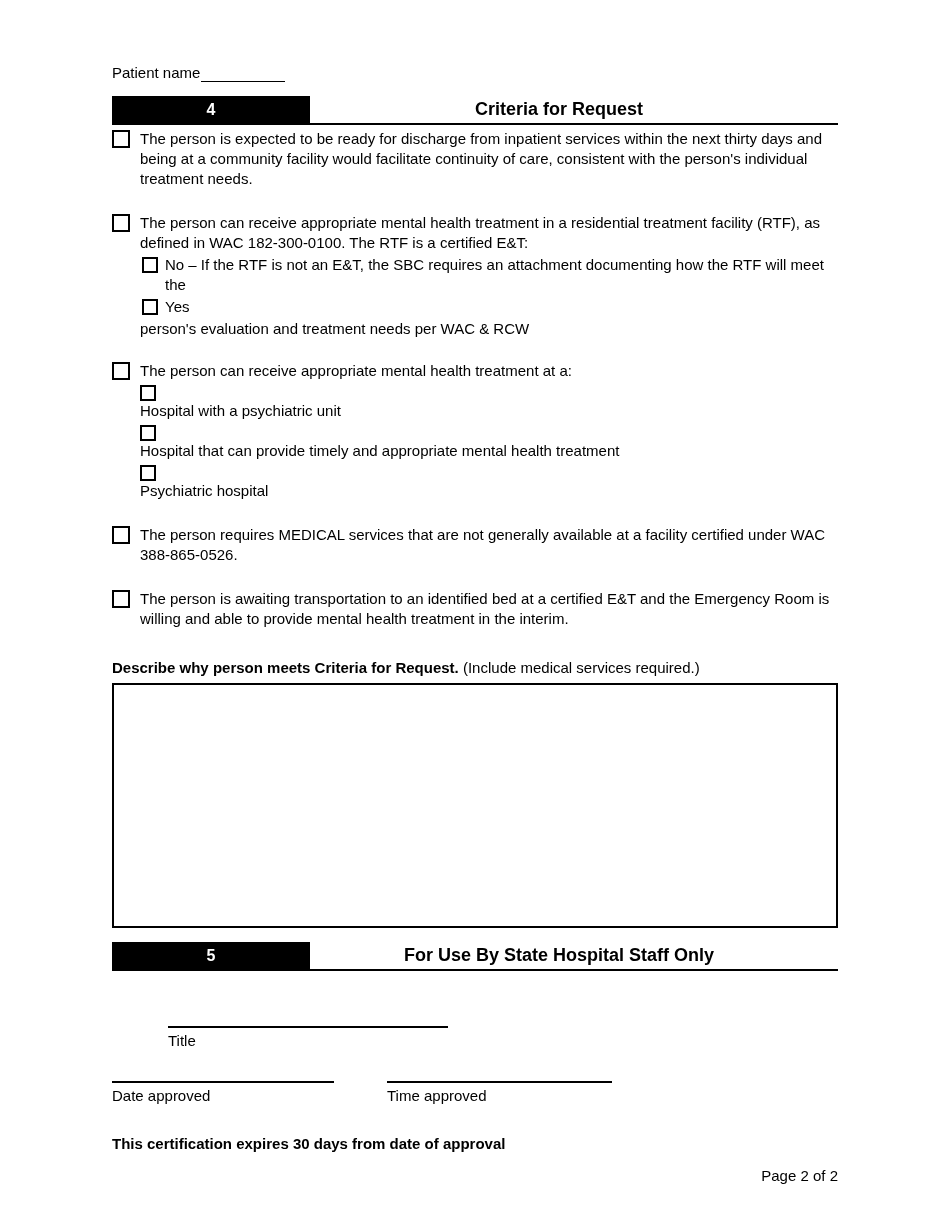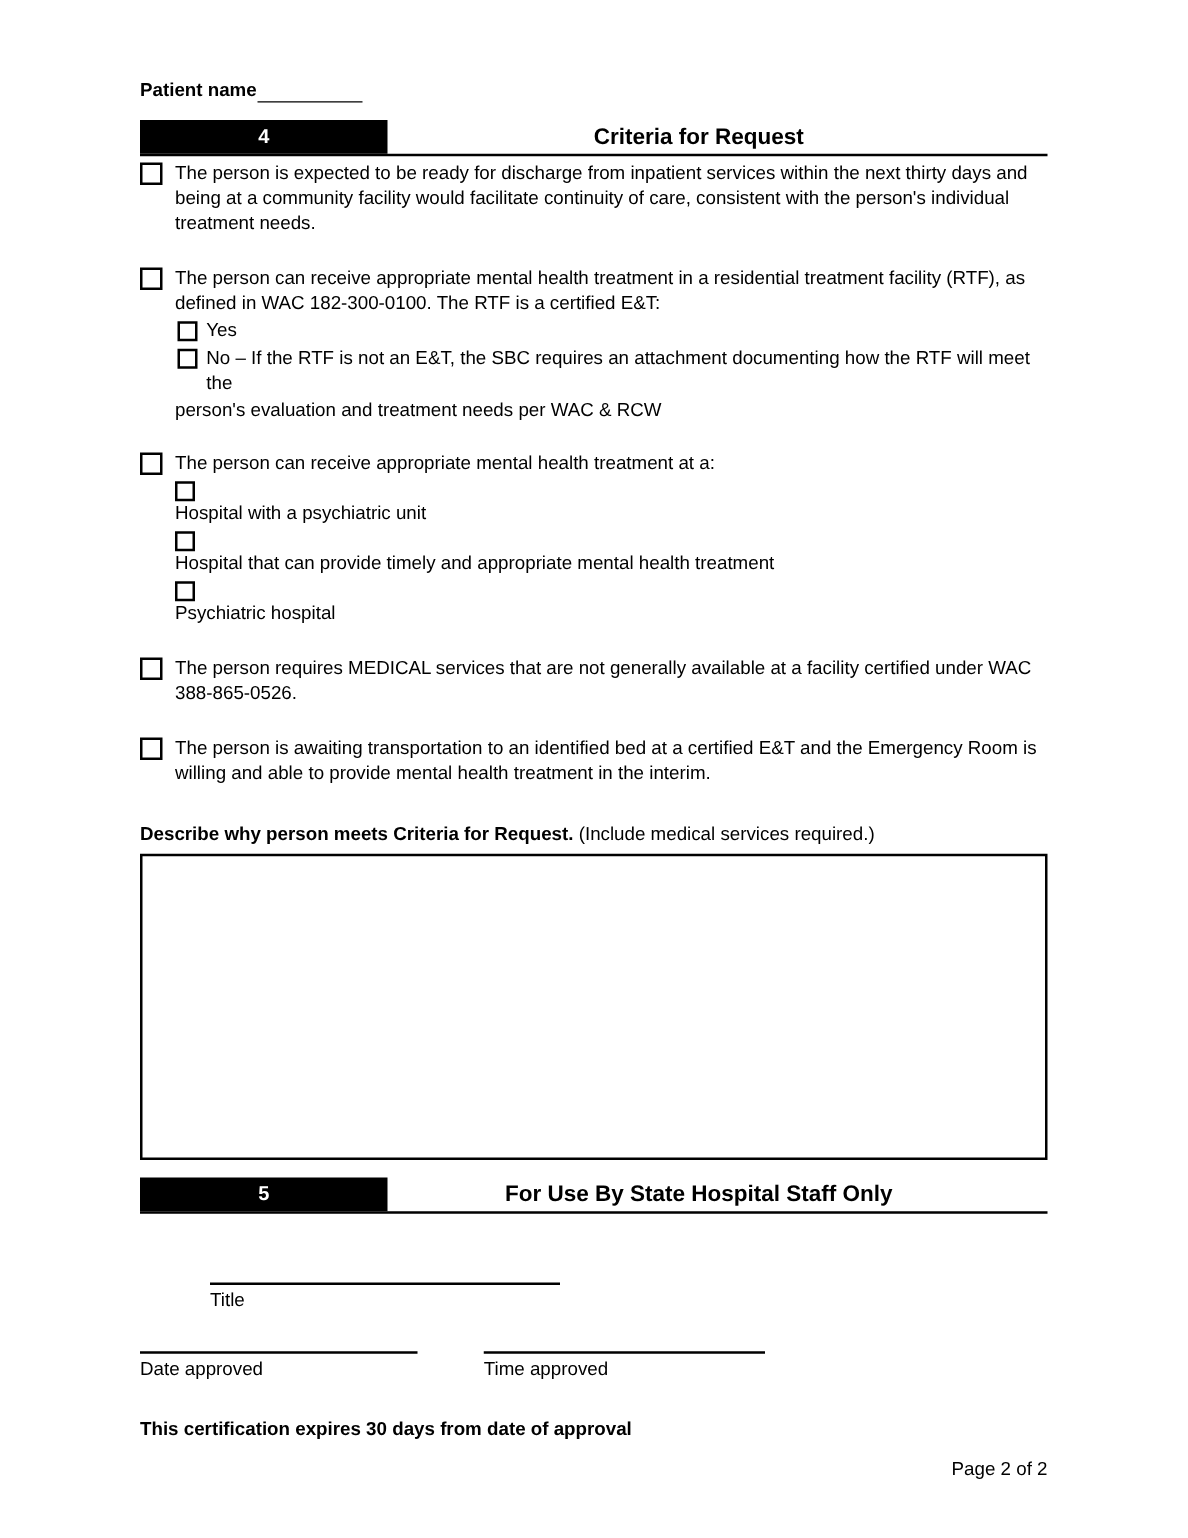--- a/index.html
+++ b/index.html
@@ -23,21 +23,20 @@
     box-sizing: border-box;
     padding: 64px 112px 0 112px;
   }
 
   
   .patient-line {
     display: flex;
     align-items: flex-end;
     font-size: 15px;
     margin-bottom: 14px;
-    font-weight: bold;
   }
   .patient-line .label {
     font-size: 15px;
     line-height: 18px;
   }
   .patient-line .blank {
     width: 84px;
     border-bottom: 1.6px solid #000;
     height: 17px;
     margin-left: 1px;
@@ -190,25 +189,25 @@
 
   <div class="block-gap"></div>
 
   <div>
     <div class="cb-row">
       <span class="cb big"></span>
       <span class="cb-text">The person can receive appropriate mental health treatment in a residential treatment facility (RTF), as defined in WAC 182-300-0100. The RTF is a certified E&amp;T:</span>
     </div>
     <div class="cb-row indent-1">
       <span class="cb small"></span>
+      <span class="cb-text">No – If the RTF is not an E&amp;T, the SBC requires an attachment documenting how the RTF will meet the</span>
+    </div>
+    <div class="cb-row indent-1">
+      <span class="cb small"></span>
       <span class="cb-text">Yes</span>
-    </div>
-    <div class="cb-row indent-1">
-      <span class="cb small"></span>
-      <span class="cb-text">No – If the RTF is not an E&amp;T, the SBC requires an attachment documenting how the RTF will meet the</span>
     </div>
     <div class="sub-continue">person's evaluation and treatment needs per WAC &amp; RCW</div>
   </div>
 
   <div class="block-gap"></div>
 
   <div>
     <div class="cb-row">
       <span class="cb big"></span>
       <span class="cb-text">The person can receive appropriate mental health treatment at a:</span>

